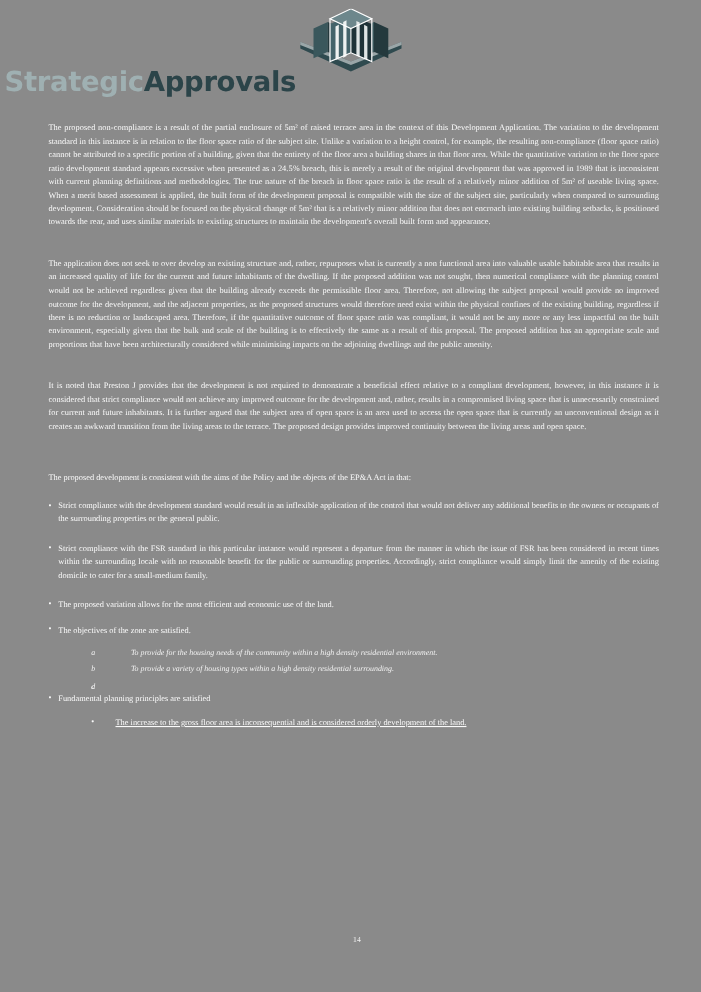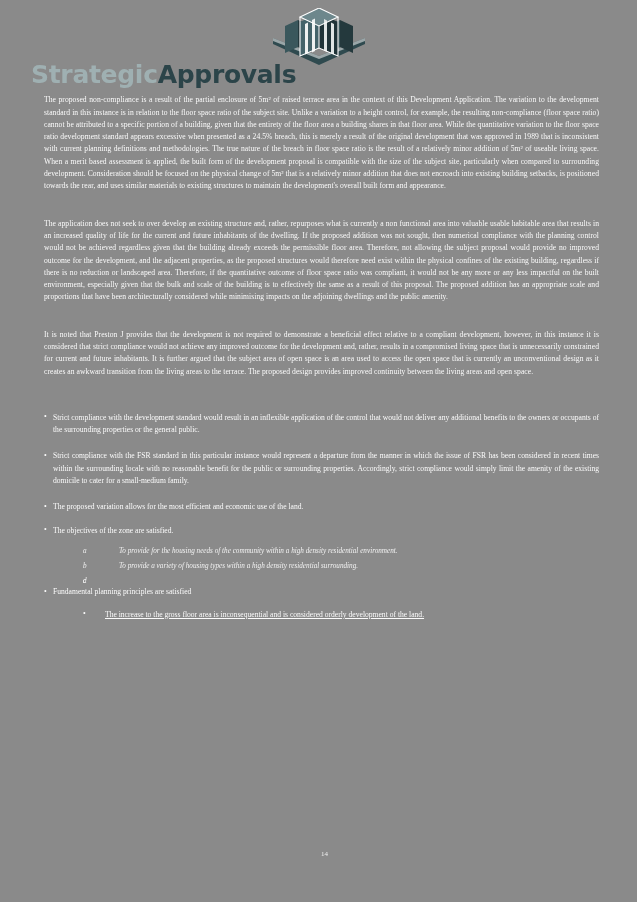--- a/index.html
+++ b/index.html
@@ -28,21 +28,21 @@
     padding-bottom: 6px;
     text-align: center;
   }
   .logo-mark {
     display: block;
     margin: 0 auto;
   }
   .wordmark {
     display: block;
     text-align: left;
-    margin: -4px 0 0 31px;
+    margin: -4px 0 0 4px;
     font-family: "DejaVu Sans", sans-serif;
     font-size: 25px;
     line-height: 1.05;
     letter-spacing: -0.3px;
     white-space: nowrap;
   }
   .wm-strategic {
     color: #9fb0b2;
     font-weight: 700;
   }
@@ -57,21 +57,21 @@
   }
   p.para {
     margin: 0 0 12px 0;
     font-size: 7.6px;
     line-height: 1.62;
     text-align: justify;
     color: #fbfbfb;
     letter-spacing: 0.05px;
   }
   p.para:first-child {
-    margin-top: 0;
+    margin-top: 16px;
   }
   .gap-lg {
     height: 22px;
   }
   .gap-md {
     height: 13px;
   }
 
   .lead-in {
     margin: 0 0 14px 0;
@@ -204,20 +204,21 @@
     <div class="gap-md"></div>
 
     <p class="para">The application does not seek to over develop an existing structure and, rather, repurposes what is currently a non functional area into valuable usable habitable area that results in an increased quality of life for the current and future inhabitants of the dwelling. If the proposed addition was not sought, then numerical compliance with the planning control would not be achieved regardless given that the building already exceeds the permissible floor area. Therefore, not allowing the subject proposal would provide no improved outcome for the development, and the adjacent properties, as the proposed structures would therefore need exist within the physical confines of the existing building, regardless if there is no reduction or landscaped area. Therefore, if the quantitative outcome of floor space ratio was compliant, it would not be any more or any less impactful on the built environment, especially given that the bulk and scale of the building is to effectively the same as a result of this proposal.  The proposed addition has an appropriate scale and proportions that have been architecturally considered while minimising impacts on the adjoining dwellings and the public amenity.</p>
 
     <div class="gap-md"></div>
 
     <p class="para">It is noted that Preston J provides that the development is not required to demonstrate a beneficial effect relative to a compliant development, however, in this instance it is considered that strict compliance would not achieve any improved outcome for the development and, rather, results in a compromised living space that is unnecessarily constrained for current and future inhabitants. It is further argued that the subject area of open space is an area used to access the open space that is currently an unconventional design as it creates an awkward transition from the living areas to the terrace. The proposed design provides improved continuity between the living areas and open space.</p>
 
     <div class="gap-lg"></div>
 
+    <p class="lead-in">The proposed development is consistent with the aims of the Policy and the objects of the EP&amp;A Act in that:</p>
 
     <ul class="bullets">
       <li>
         <span>Strict compliance with the development standard would result in an inflexible application of the control that would not deliver any additional benefits to the owners or occupants of the surrounding properties or the general public.</span>
       </li>
       <li>
         <span>Strict compliance with the FSR standard in this particular instance would represent a departure from the manner in which the issue of FSR has been considered in recent times within the surrounding locale with no reasonable benefit for the public or surrounding properties. Accordingly, strict compliance would simply limit the amenity of the existing domicile to cater for a small-medium family.</span>
       </li>
       <li class="tight">
         <span>The proposed variation allows for the most efficient and economic use of the land.</span>

